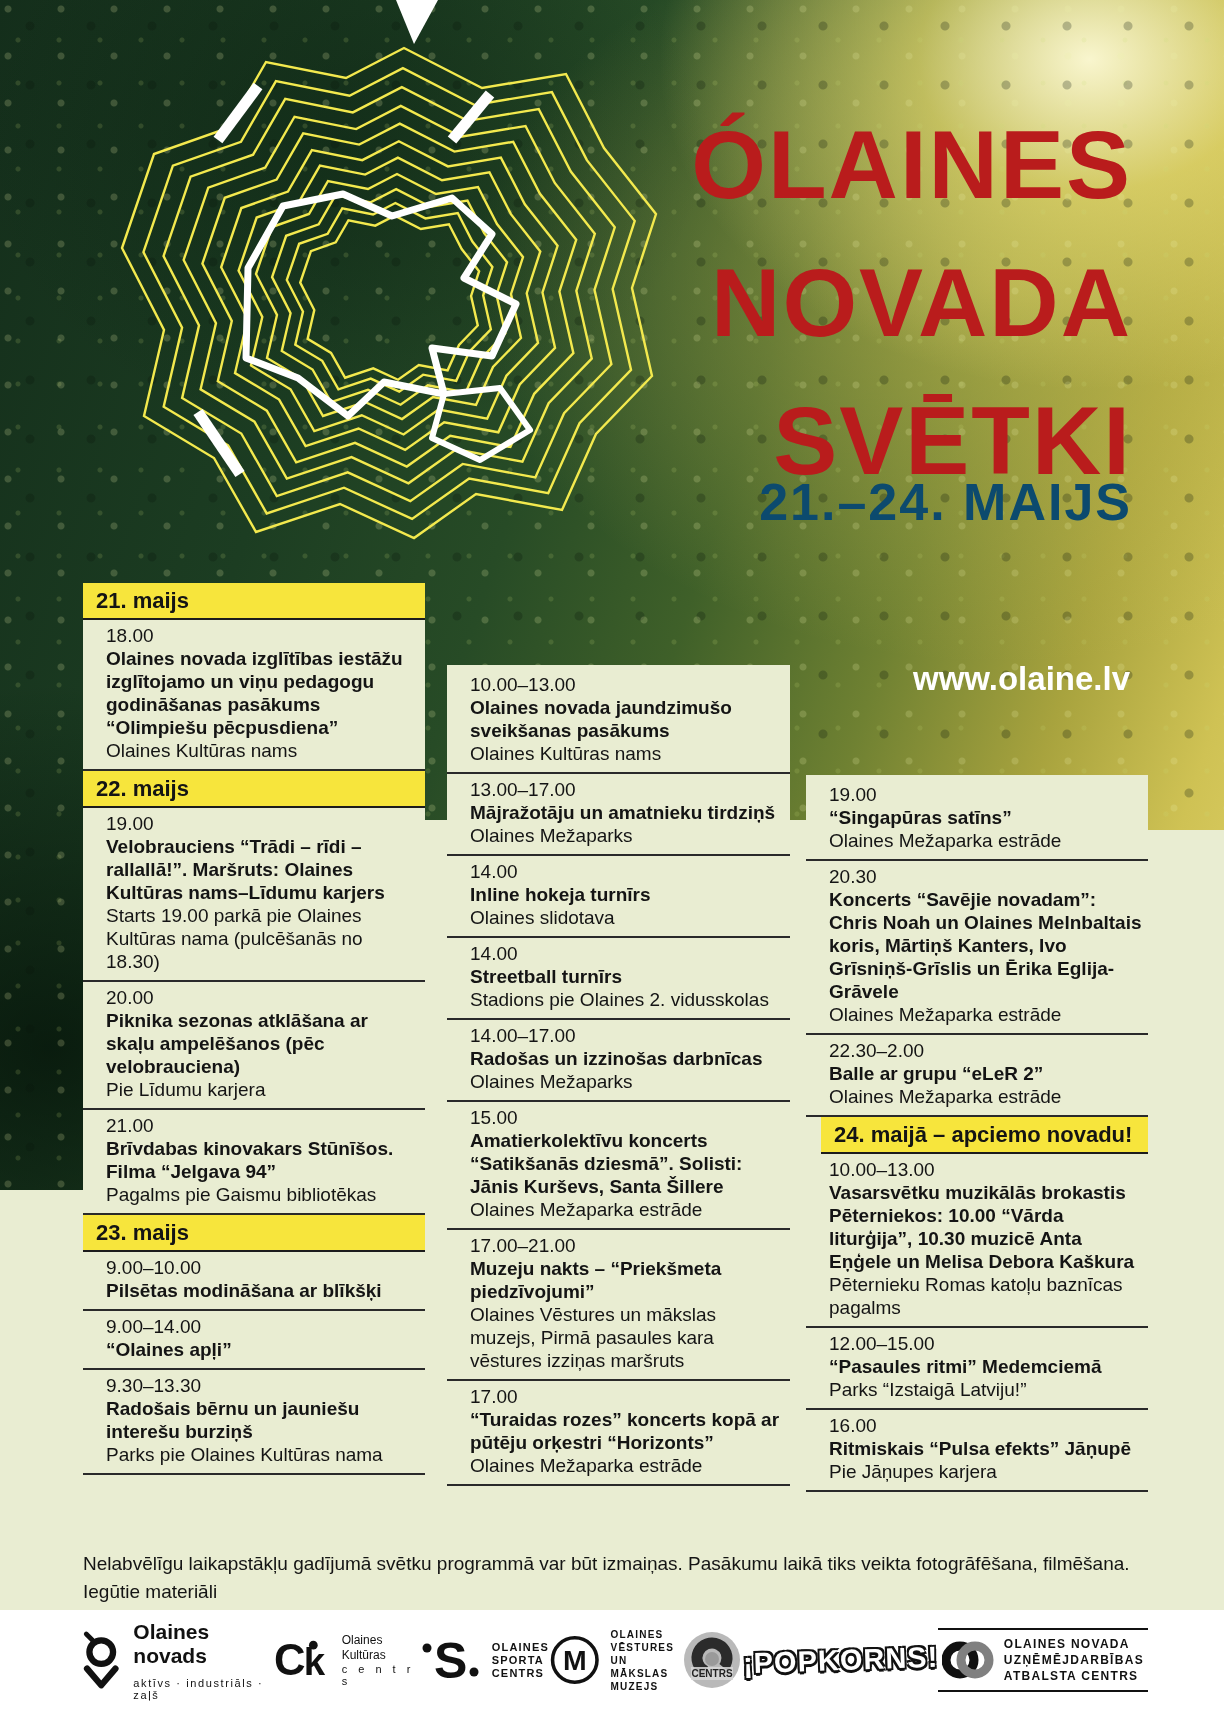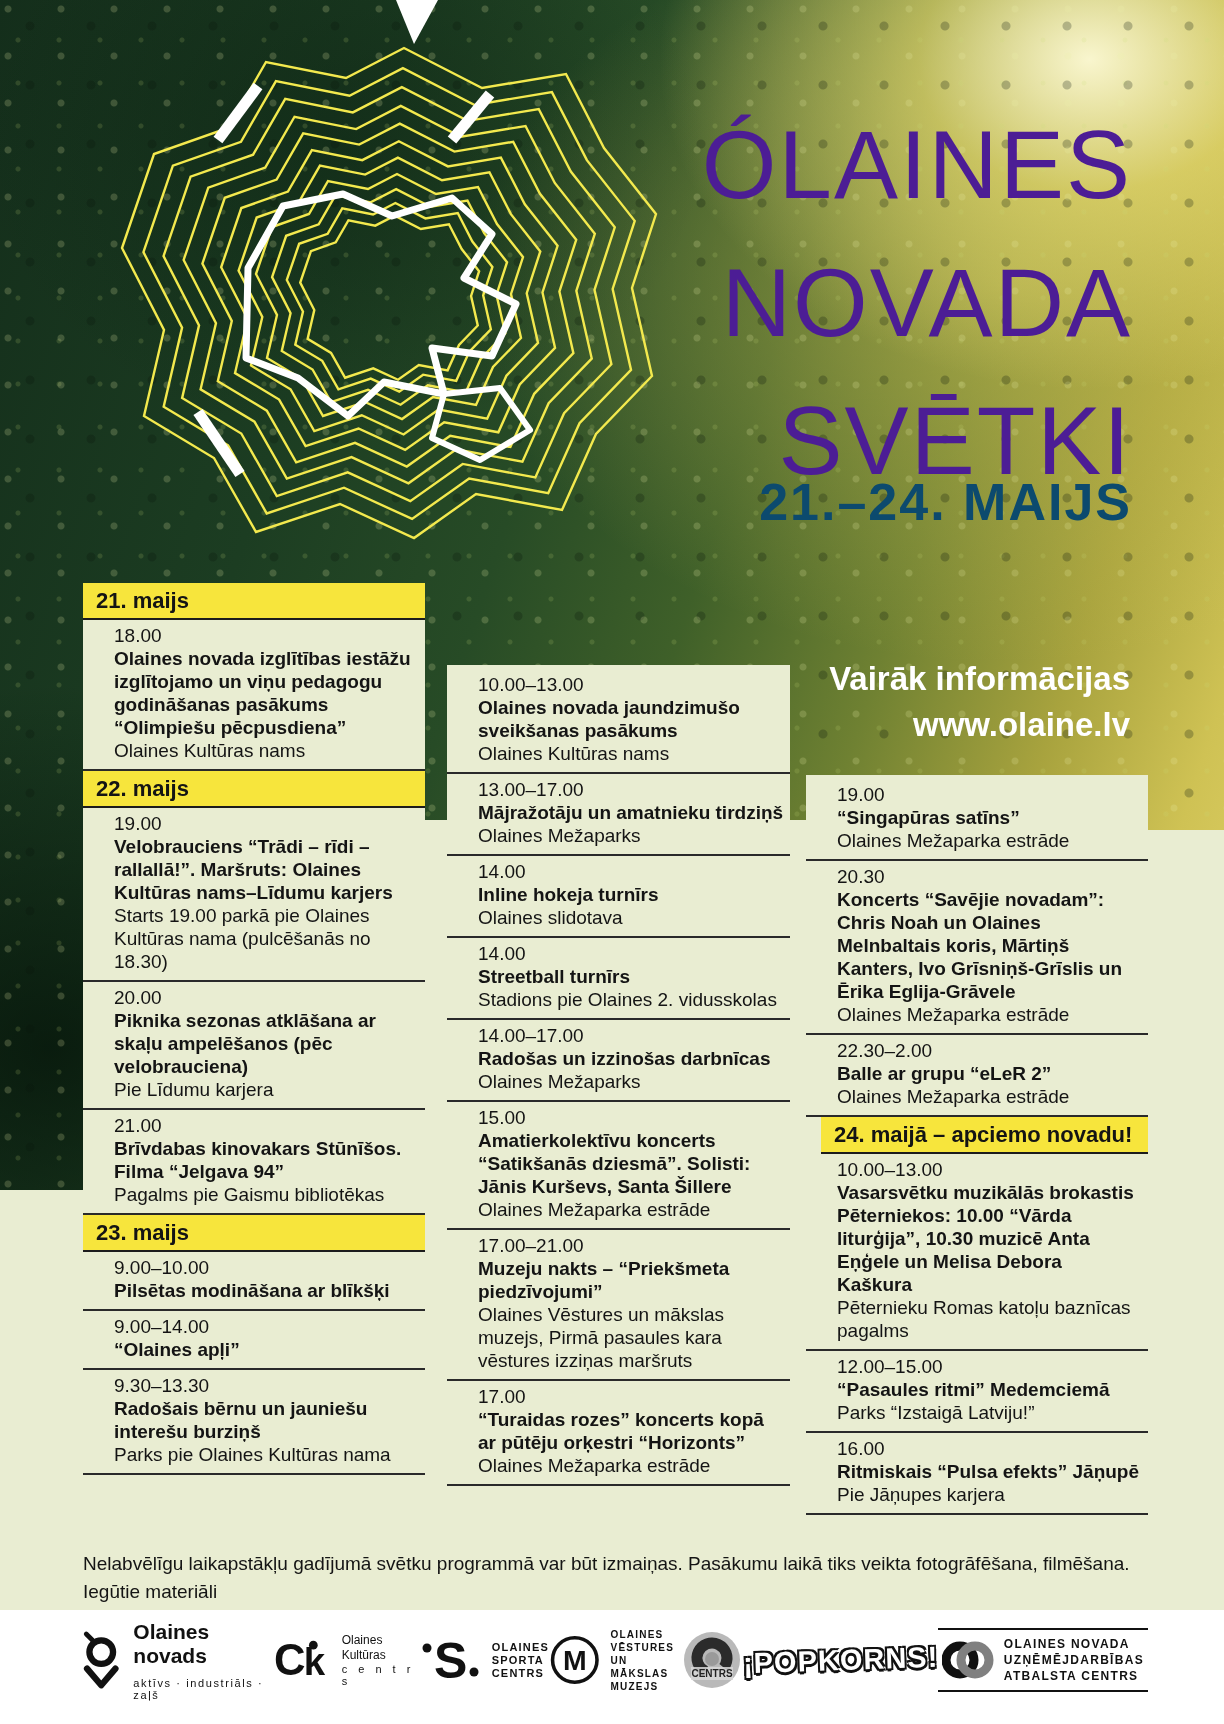--- a/index.html
+++ b/index.html
@@ -17,42 +17,42 @@
   .speckle{position:absolute;left:0;top:0;width:1224px;height:1190px;
     background-image:
       radial-gradient(circle 3px at 8px 9px,  rgba(235,240,170,0.20) 0 3px, transparent 4px),
       radial-gradient(circle 4px at 30px 26px, rgba(8,20,10,0.25) 0 4px, transparent 5px),
       radial-gradient(circle 2px at 18px 40px, rgba(200,220,120,0.16) 0 2px, transparent 3px);
     background-size:53px 47px, 61px 59px, 41px 43px;}
 
   .map-art{position:absolute;left:0;top:0;pointer-events:none;}
 
   
-  .title{position:absolute;top:96px;right:92px;text-align:right;color:#4c1d95;
-         font-weight:normal;font-size:96px;line-height:138px;letter-spacing:2px;}
+  .title{position:absolute;top:96px;right:92px;text-align:right;color:#b91c1c;
+         font-weight:bold;font-size:96px;line-height:138px;letter-spacing:2px;}
   .date-range{position:absolute;top:472px;right:92px;color:#0c4a6e;
          font-weight:bold;font-size:52px;letter-spacing:2px;text-align:center;}
   .info{position:absolute;top:656px;right:94px;text-align:right;color:#ffffff;
          font-weight:bold;font-size:33px;line-height:46px;}
 
   
   .pale{position:absolute;background:#e9edd2;}
   #pale-lower{left:0;top:1190px;width:1224px;height:420px;}
   #gutter1{left:425px;top:820px;width:22px;height:372px;}
   #gutter2{left:790px;top:820px;width:16px;height:372px;}
   #margin-right{left:1140px;top:830px;width:84px;height:362px;}
 
   
   .col{position:absolute;background:#e9edd2;}
   #col-0{left:83px; top:583px;width:342px;min-height:608px;}
   #col-1{left:447px;top:665px;width:343px;min-height:526px;padding-top:4px;}
   #col-2{left:806px;top:775px;width:342px;min-height:416px;padding-top:4px;}
   .day-header{background:#f7e53c;font-weight:bold;font-size:22px;line-height:26px;
               padding:5px 10px 4px 13px;border-bottom:2px solid #1c1c1c;}
-  .event{padding:4px 6px 7px 31px;border-bottom:2px solid #2a2a2a;
+  .event{padding:4px 6px 7px 23px;border-bottom:2px solid #2a2a2a;
          font-size:19px;line-height:23px;}
   .event .etitle{font-weight:bold;}
 
   
   .disclaimer{position:absolute;left:83px;top:1550px;width:1070px;
               font-size:19px;line-height:28px;color:#141414;}
 
   
   .logos{position:absolute;left:0;top:1610px;width:1224px;height:114px;background:#ffffff;
          display:flex;align-items:center;justify-content:space-between;
@@ -103,21 +103,20 @@
     </g>
   </svg>
 
   <div class="title">
     <div>ÓLAINES</div>
     <div>NOVADA</div>
     <div>SVĒTKI</div>
   </div>
   <div class="date-range">21.–24. MAIJS</div>
   <div class="info">
-    <div>Vairāk informācijas</div>
     <div>www.olaine.lv</div>
   </div>
 
   <div class="pale" id="pale-lower"></div>
   <div class="pale" id="gutter1"></div>
   <div class="pale" id="gutter2"></div>
   <div class="pale" id="margin-right"></div>
 
   <div class="col" id="col-0">
       <div class="day-header" style="background: rgb(247, 229, 60);">21. maijs</div>

